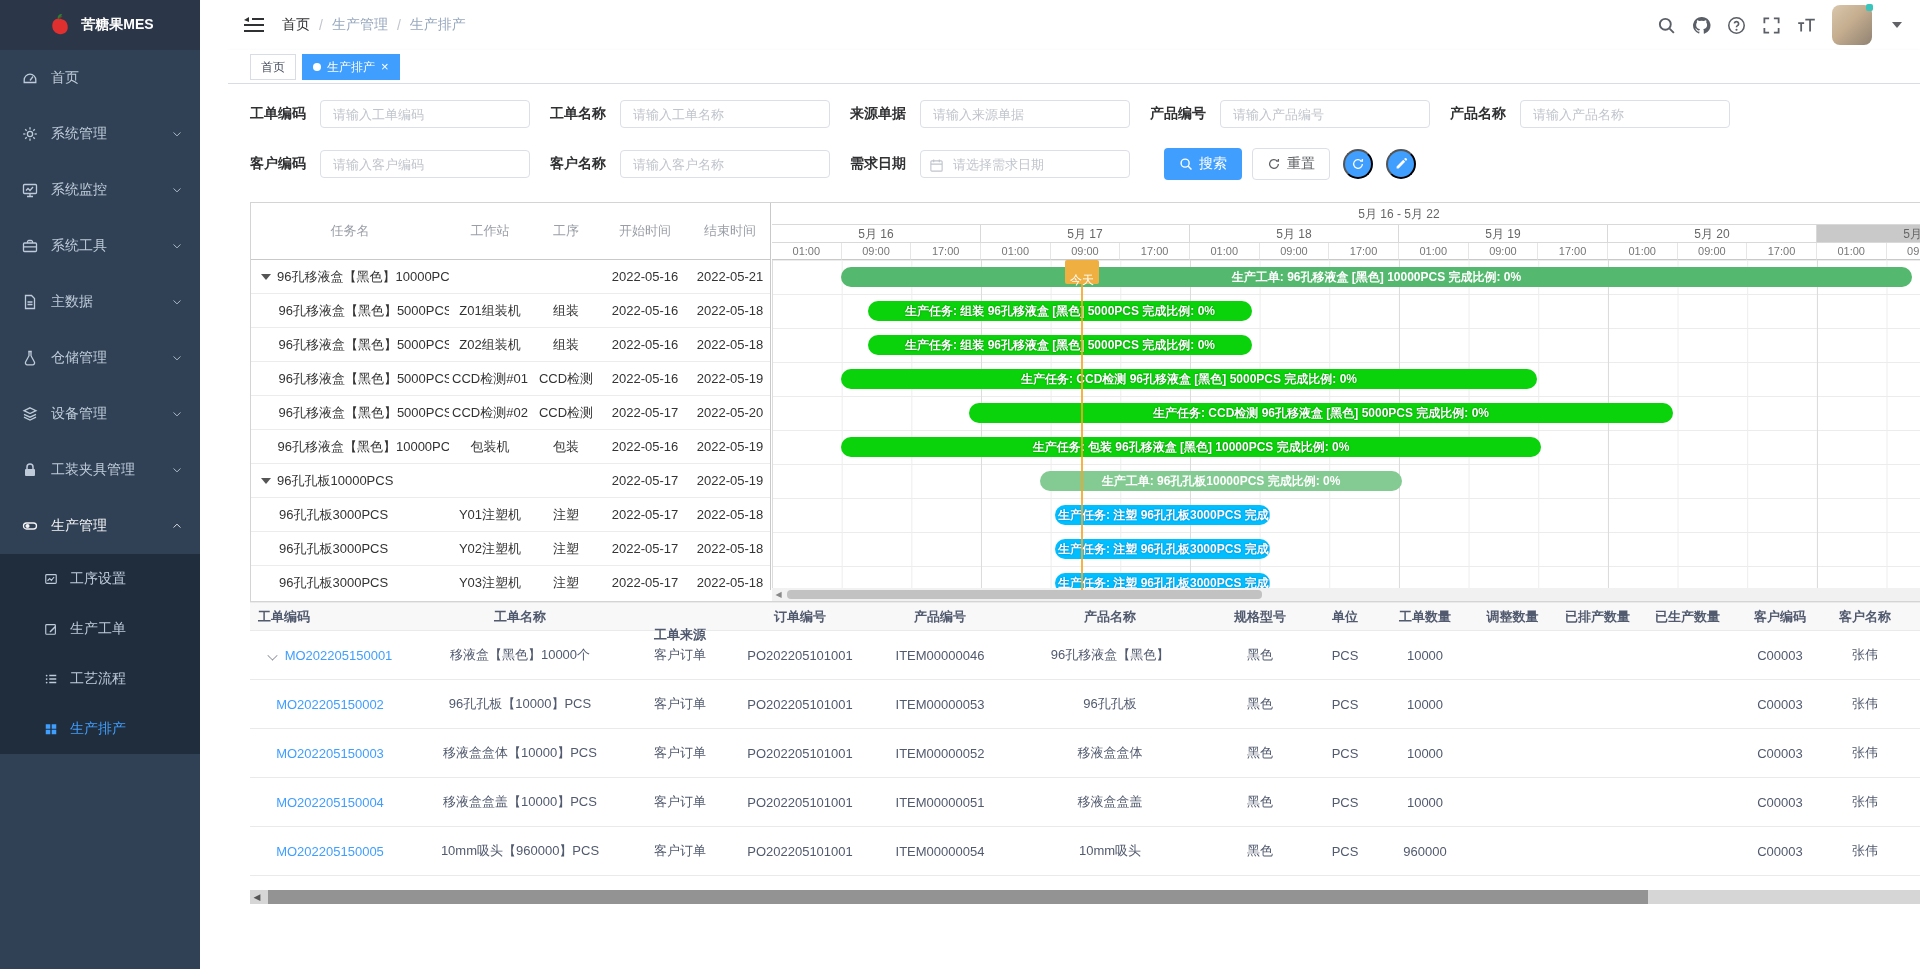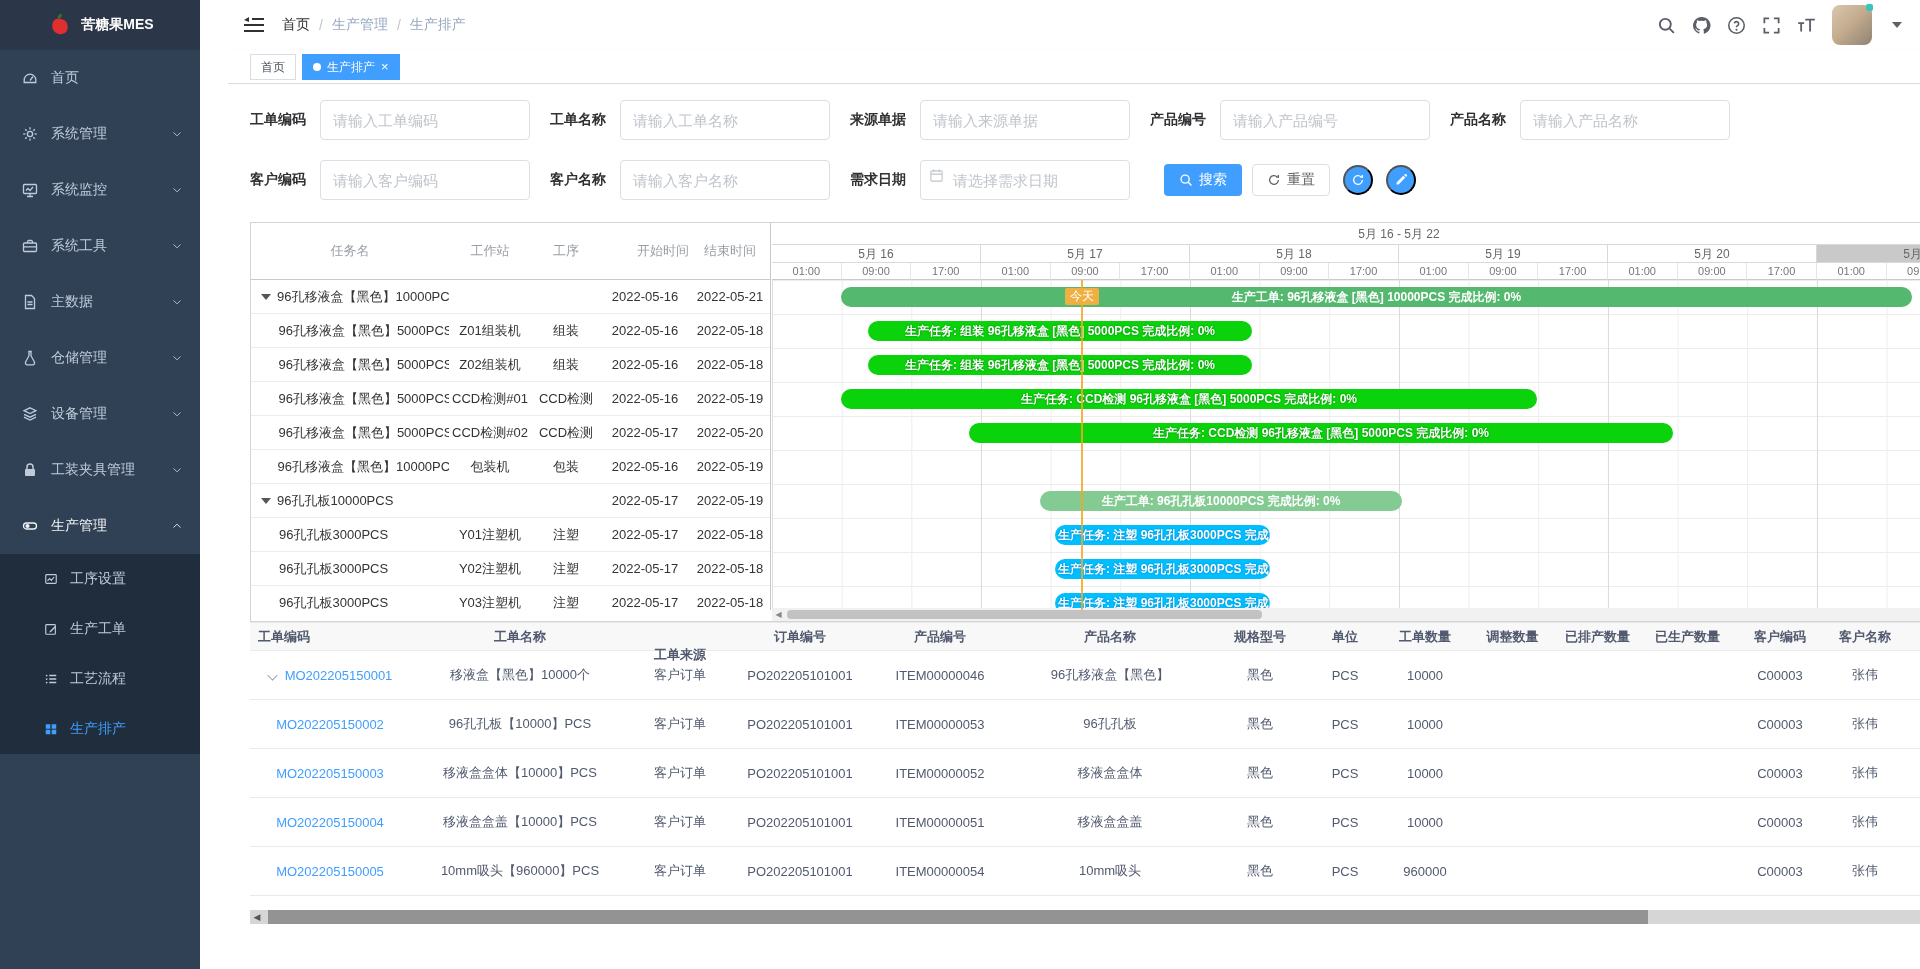--- a/index.html
+++ b/index.html
@@ -39,21 +39,21 @@
 .tab{height:26px;line-height:24px;padding:0 10px;border:1px solid #d8dce5;background:#fff;color:#495060;font-size:12px;display:flex;align-items:center;gap:6px;cursor:pointer;}
 .tab.active{background:var(--accent);border-color:var(--accent);color:#fff;}
 .tab .dot{width:8px;height:8px;border-radius:50%;background:#fff;display:inline-block;}
 .tab .close{font-size:13px;line-height:1;}
 
 .filters{padding:16px 0 0 22px;background:#fff;}
 .frow{display:flex;align-items:center;margin-bottom:20px;}
 .ffield{display:flex;align-items:center;margin-right:20px;}
 .flabel{width:60px;font-size:14px;font-weight:bold;color:#303133;margin-right:10px;white-space:nowrap;}
 .fwrap{position:relative;}
-.finput{width:210px;height:40px;border:1px solid #dcdfe6;border-radius:4px;padding:0 12px;font-size:15px;color:#606266;outline:none;}
+.finput{width:210px;height:28px;border:1px solid #dcdfe6;border-radius:4px;padding:0 12px;font-size:13px;color:#606266;outline:none;}
 .finput::placeholder{color:#c0c4cc;}
 .fwrap .cal-icon{position:absolute;left:9px;top:8px;width:15px;height:15px;color:#c0c4cc;}
 .fwrap.with-icon .finput{padding-left:32px;}
 .btn{height:32px;border-radius:4px;font-size:14px;display:inline-flex;align-items:center;gap:6px;padding:0 14px;cursor:pointer;border:1px solid transparent;}
 .btn .b-icon{width:14px;height:14px;}
 .btn-primary{background:var(--accent);color:#fff;margin-left:14px;}
 .btn-plain{background:#fff;border-color:#dcdfe6;color:#606266;margin-left:10px;}
 .btn-circle{width:30px;height:30px;border-radius:50%;background:var(--accent);color:#fff;display:inline-flex;align-items:center;justify-content:center;margin-left:13px;cursor:pointer;}
 .btn-circle .b-icon{width:14px;height:14px;}
 
@@ -75,21 +75,21 @@
 .g-hour{width:69.67px;flex:none;text-align:center;font-size:11px;color:#777;line-height:16px;border-right:1px solid #e6e6e6;border-bottom:1px solid #c9c9c9;}
 .g-body{position:relative;width:1254px;height:330px;
   background-image:linear-gradient(to right,#dcdcdc 1px,transparent 1px),linear-gradient(to right,#ededed 1px,transparent 1px),linear-gradient(to bottom,#ececec 1px,transparent 1px);
   background-size:209px 100%,69.67px 100%,100% 34px;}
 .bar{position:absolute;height:20px;border-radius:10px;color:#fff;font-size:12px;font-weight:bold;line-height:20px;text-align:center;white-space:nowrap;overflow:hidden;cursor:pointer;}
 .bar.workorder{background:var(--bar-wo);}
 .bar.task{background:var(--bar-task);text-shadow:0 0 2px #067806;}
 .bar.workorder-light{background:var(--bar-wo-light);}
 .bar.plan{background:var(--bar-plan);text-shadow:0 0 2px #0075c0;text-align:left;padding-left:3px;}
 .today-line{position:absolute;top:0;bottom:0;width:2px;background:var(--today);opacity:.85;z-index:5;}
-.today-badge{position:absolute;top:8px;height:17px;line-height:17px;padding:0 5px;background:#efaf41;color:#fff;font-size:12px;border-radius:2px;z-index:6;}
+.today-badge{position:absolute;top:0;height:17px;line-height:17px;padding:12px 5px;background:#efaf41;color:#fff;font-size:12px;border-radius:2px;z-index:6;}
 .g-vscroll{position:absolute;right:0;top:0;width:12px;height:387px;background:#f4f4f4;border-left:1px solid #e0e0e0;}
 .g-vscroll .v-arrow{height:12px;display:flex;align-items:center;justify-content:center;color:#888;font-size:8px;cursor:pointer;}
 .g-vscroll .v-thumb{position:absolute;top:14px;left:1.5px;width:8px;height:100px;background:#c9c9c9;border-radius:4px;cursor:pointer;}
 .g-vscroll .v-arrow.bottom{position:absolute;bottom:0;width:100%;}
 .g-hscroll{position:absolute;left:521px;bottom:0;width:1162px;height:13px;background:#f1f1f1;display:flex;align-items:center;}
 .h-arrow{width:13px;text-align:center;font-size:8px;color:#888;cursor:pointer;flex:none;}
 .h-track{position:relative;flex:1;height:100%;}
 .h-thumb{position:absolute;top:1.5px;height:9px;background:#c2c2c2;border-radius:4px;cursor:pointer;}
 
 .wo-table{margin-left:22px;width:1698px;overflow:hidden;flex:none;}
@@ -427,21 +427,21 @@
           </button>
         </div>
     </section>
 
     <section class="gantt">
       <div class="g-left">
         <div class="g-left-header" id="ganttCols">
             <div class="g-col" style="width: 198px;">任务名</div>
             <div class="g-col" style="width: 82px;">工作站</div>
             <div class="g-col" style="width: 70px;">工序</div>
-            <div class="g-col" style="width: 88px; text-align: right;">开始时间</div>
+            <div class="g-col" style="width: 88px;">开始时间</div>
             <div class="g-col" style="width: 82px;">结束时间</div>
           </div>
         <div class="g-left-rows" id="ganttRows">
             <div class="g-row">
               <div class="g-cell name" style="width: 198px;">
                 <span class="task-caret"></span>
                 <span style="overflow: hidden; white-space: nowrap;">96孔移液盒【黑色】10000PCS</span>
               </div>
               <div class="g-cell" style="width: 82px;"></div>
               <div class="g-cell" style="width: 70px;"></div>
@@ -568,20 +568,21 @@
             <div class="g-hour">17:00</div>
             <div class="g-hour">01:00</div>
             <div class="g-hour">09:00</div>
           </div>
         <div class="g-body" id="gBody">
             <div class="bar workorder" style="left: 69px; width: 1071px; top: 7px;">生产工单: 96孔移液盒 [黑色] 10000PCS 完成比例: 0%</div>
             <div class="bar task" style="left: 96px; width: 384px; top: 41px;">生产任务: 组装 96孔移液盒 [黑色] 5000PCS 完成比例: 0%</div>
             <div class="bar task" style="left: 96px; width: 384px; top: 75px;">生产任务: 组装 96孔移液盒 [黑色] 5000PCS 完成比例: 0%</div>
             <div class="bar task" style="left: 69px; width: 696px; top: 109px;">生产任务: CCD检测 96孔移液盒 [黑色] 5000PCS 完成比例: 0%</div>
             <div class="bar task" style="left: 197px; width: 704px; top: 143px;">生产任务: CCD检测 96孔移液盒 [黑色] 5000PCS 完成比例: 0%</div>
+            <div class="bar task" style="left: 69px; width: 700px; top: 177px;">生产任务: 包装 96孔移液盒 [黑色] 10000PCS 完成比例: 0%</div>
             <div class="bar workorder-light" style="left: 268px; width: 362px; top: 211px;">生产工单: 96孔孔板10000PCS 完成比例: 0%</div>
             <div class="bar plan" style="left: 283px; width: 215px; top: 245px;">生产任务: 注塑 96孔孔板3000PCS 完成比例: 0%</div>
             <div class="bar plan" style="left: 283px; width: 215px; top: 279px;">生产任务: 注塑 96孔孔板3000PCS 完成比例: 0%</div>
             <div class="bar plan" style="left: 283px; width: 215px; top: 313px;">生产任务: 注塑 96孔孔板3000PCS 完成比例: 0%</div>
             <div class="today-line" style="left: 309px;"></div>
             <div class="today-badge" style="left: 293px;">今天</div>
           </div>
       </div>
       <div class="g-vscroll">
         <div class="v-arrow">▲</div>

